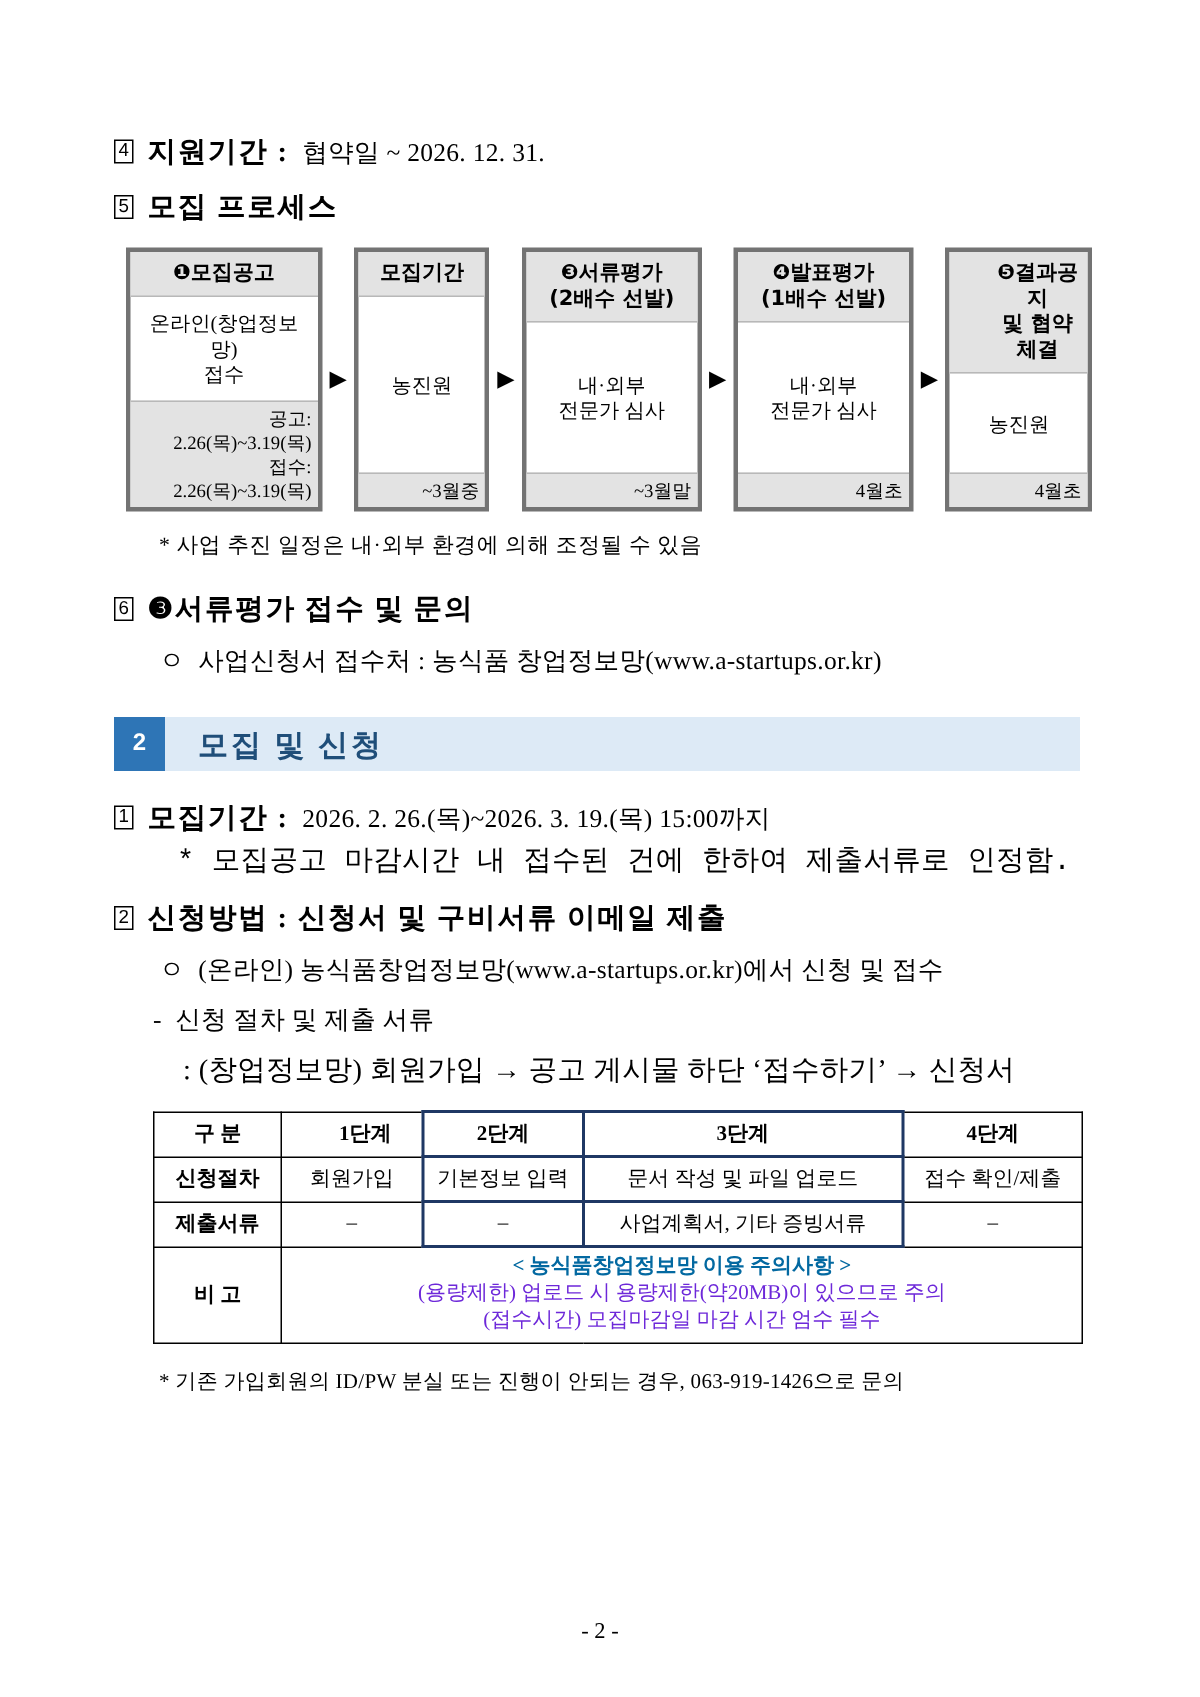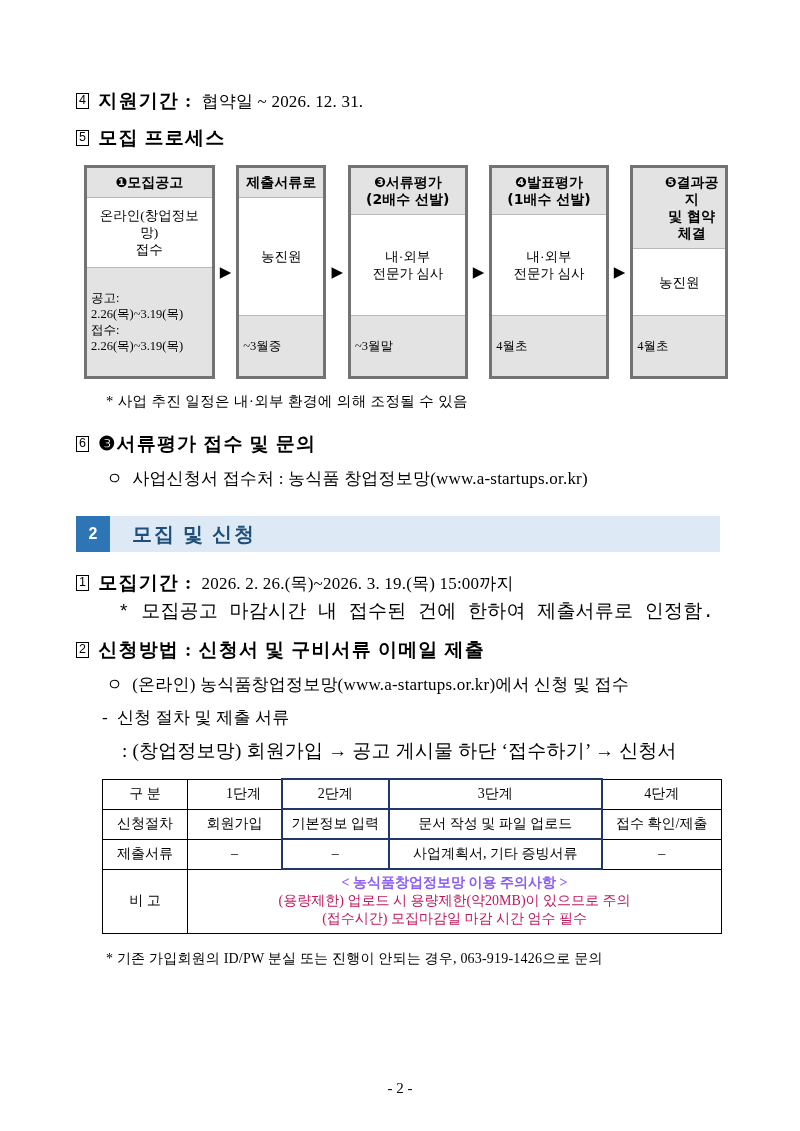--- a/index.html
+++ b/index.html
@@ -81,23 +81,23 @@
     font-size: 13.5px;
     padding: 9px 5px;
     line-height: 17px;
     flex: 1;
     display: flex;
     flex-direction: column;
     justify-content: center;
   }
   .pbox .pf {
     background: #e3e3e3;
-    text-align: left;
+    text-align: right;
     font-size: 12.5px;
-    padding: 22px 4px;
+    padding: 3px 4px;
     line-height: 16px;
     border-top: 1px solid #b8b8b8;
   }
   .arrow {
     align-self: center;
     margin: 0 5px;
     font-size: 15px;
     line-height: 1;
     color: #000;
   }
@@ -172,31 +172,31 @@
     width: 620px;
     font-size: 14px;
   }
   table.maintbl td, table.maintbl th {
     border: 1px solid #000000;
     text-align: center;
     padding: 5px 3px;
     font-weight: normal;
   }
   table.maintbl th {
-    font-weight: normal;
+    font-weight: bold;
   }
   .blueborder {
     border: 2px solid #1f3864 !important;
   }
   .bluetext {
-    color: #8b5cf6;
+    color: #0369a1;
     font-weight: bold;
   }
   .bluetext2 {
-    color: #be185d;
+    color: #6d28d9;
   }
   .notecell {
     padding: 4px 3px 5px 3px !important;
     line-height: 18px;
   }
   .footnote {
     font-size: 14px;
     margin: 16px 0 0 30px;
     letter-spacing: 0.2px;
   }
@@ -232,21 +232,21 @@
   <div class="process">
     <div class="pbox w1">
       <div class="ph circ" style="white-space:pre-line;">❶모집공고</div>
       <div class="pb" style="white-space:pre-line;">온라인(창업정보망)
 접수</div>
       <div class="pf" style="white-space:pre-line;">공고: 2.26(목)~3.19(목)
 접수: 2.26(목)~3.19(목)</div>
     </div>
     <div class="arrow">▶</div>
     <div class="pbox w2">
-      <div class="ph circ" style="white-space:pre-line;">제출서류로</div>
+      <div class="ph circ" style="white-space:pre-line;">모집기간</div>
       <div class="pb" style="white-space:pre-line;">농진원</div>
       <div class="pf" style="white-space:pre-line;">~3월중</div>
     </div>
     <div class="arrow">▶</div>
     <div class="pbox w3">
       <div class="ph circ" style="white-space:pre-line;">❸서류평가
 (2배수 선발)</div>
       <div class="pb" style="white-space:pre-line;">내·외부
 전문가 심사</div>
       <div class="pf" style="white-space:pre-line;">~3월말</div>

